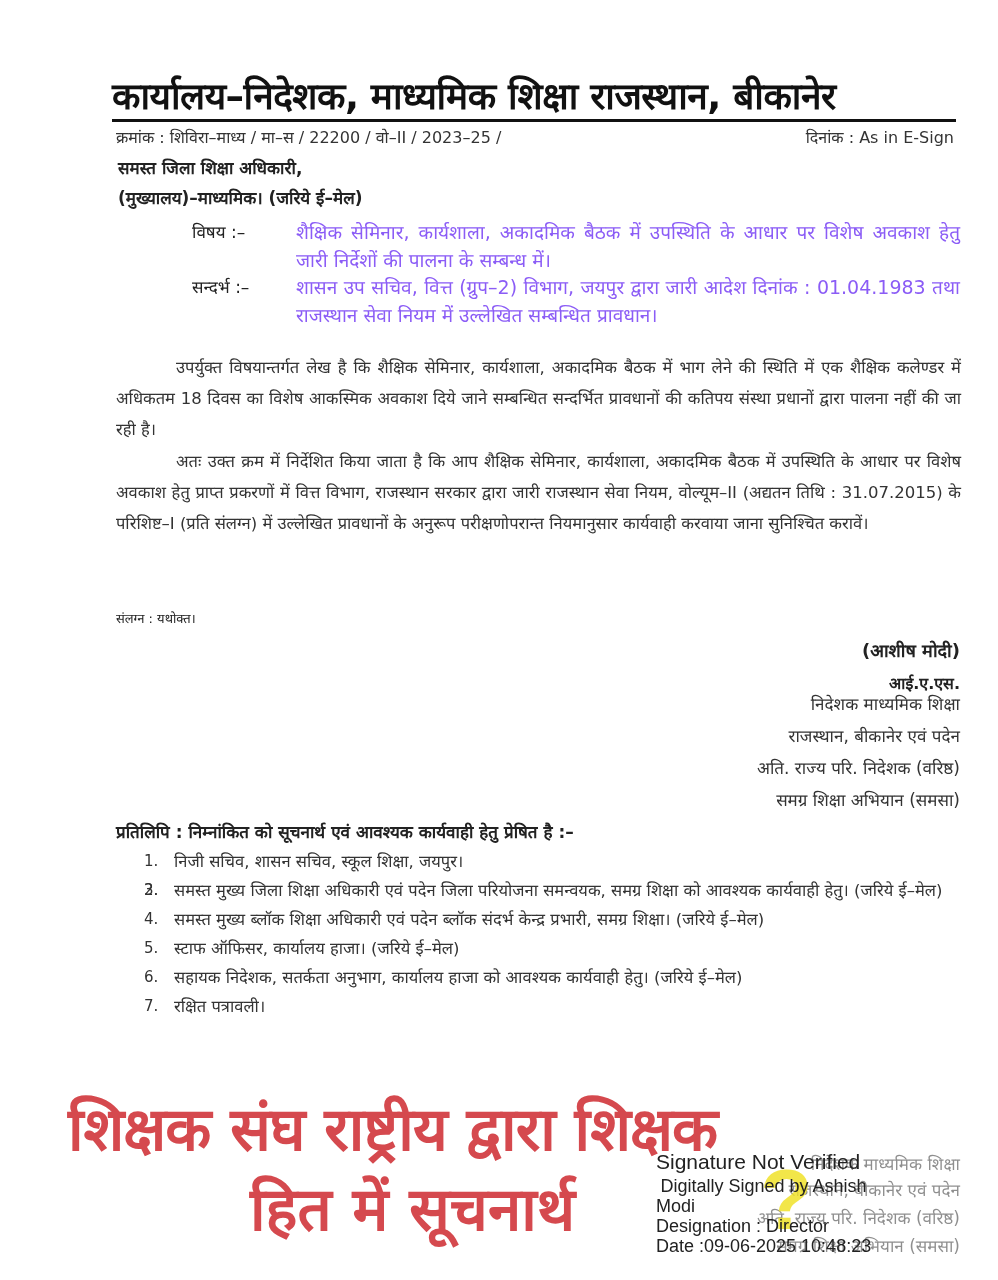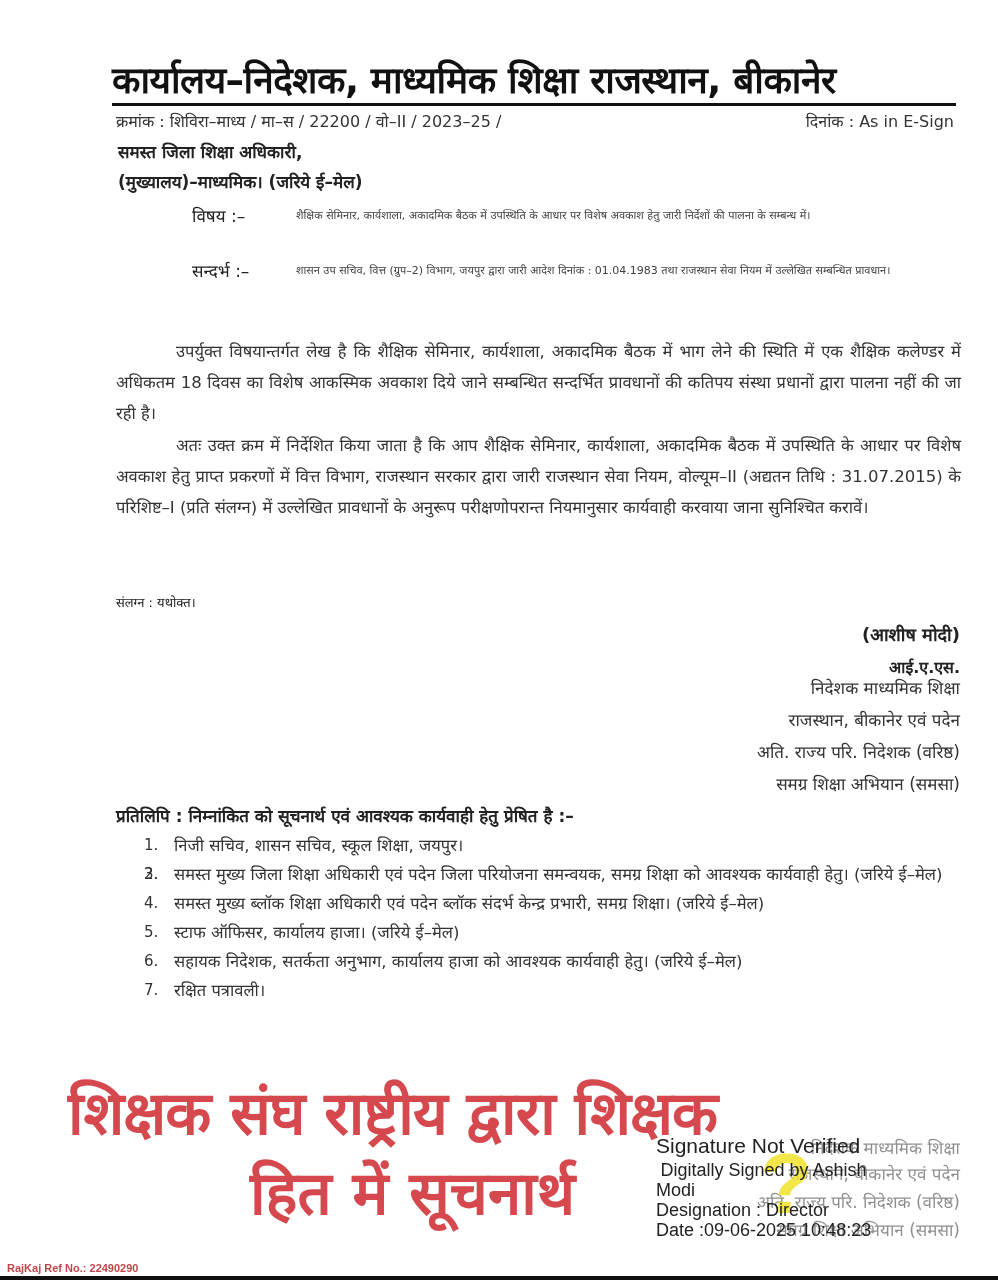--- a/index.html
+++ b/index.html
@@ -1,31 +1,31 @@
 <!DOCTYPE html>
 <html><head>
 <meta charset="utf-8">
 <style>
   html, body { margin:0; padding:0; }
   body {
     width:998px; height:1280px; background:#ffffff; position:relative; overflow:hidden;
     font-family:"DejaVu Sans", sans-serif; color:#2a2a2a;
   }
-  .page { position:absolute; left:0; top:0; width:998px; height:990px; }
+  .page { position:absolute; left:0; top:16px; width:998px; height:990px; }
   .title {
     position:absolute; left:112px; top:58px; width:848px;
     font-size:37px; font-weight:bold; color:#111; white-space:nowrap;
     letter-spacing:-0.5px; line-height:46px;
   }
   .title-underline { position:absolute; left:112px; top:103px; width:844px; height:3px; background:#111; }
   .ref-line { position:absolute; left:116px; top:110px; font-size:16px; color:#333; white-space:nowrap; }
   .date-line { position:absolute; right:44px; top:110px; font-size:16px; color:#333; white-space:nowrap; }
   .addr { position:absolute; left:118px; font-size:17px; font-weight:bold; color:#222; white-space:nowrap; }
   .label { position:absolute; left:192px; font-size:17px; font-weight:normal; color:#222; white-space:nowrap; }
-  .sub-text { position:absolute; left:296px; width:664px; font-size:11px; color:#404040; line-height:28px; text-align:justify; text-align-last:left; }
+  .sub-text { position:absolute; left:296px; width:664px; font-size:19px; color:#8b5cf6; line-height:28px; text-align:justify; text-align-last:left; }
   .para { position:absolute; left:116px; width:845px; font-size:16.5px; color:#333; line-height:31px; text-align:justify; text-indent:60px; }
   .encl { position:absolute; left:116px; top:593px; font-size:13px; font-weight:normal; color:#222; }
   .sig { position:absolute; right:38px; text-align:right; white-space:nowrap; color:#333; }
   .sig-name { top:622px; font-size:18px; font-weight:bold; color:#222; }
   .sig-ias { top:656px; font-size:16px; font-weight:bold; color:#222; }
   .sig-line { font-size:17px; }
   .cc-head { position:absolute; left:116px; top:804px; font-size:17px; font-weight:bold; color:#222; white-space:nowrap; }
   .cc-list { position:absolute; left:144px; top:832px; width:816px; margin:0; padding:0; list-style:none; }
   .cc-item { position:relative; padding-left:30px; font-size:16.5px; color:#333; line-height:27px; text-align:justify; margin-bottom:2px; }
   .cc-num { position:absolute; left:0; top:0; font-size:15px; color:#333; }

